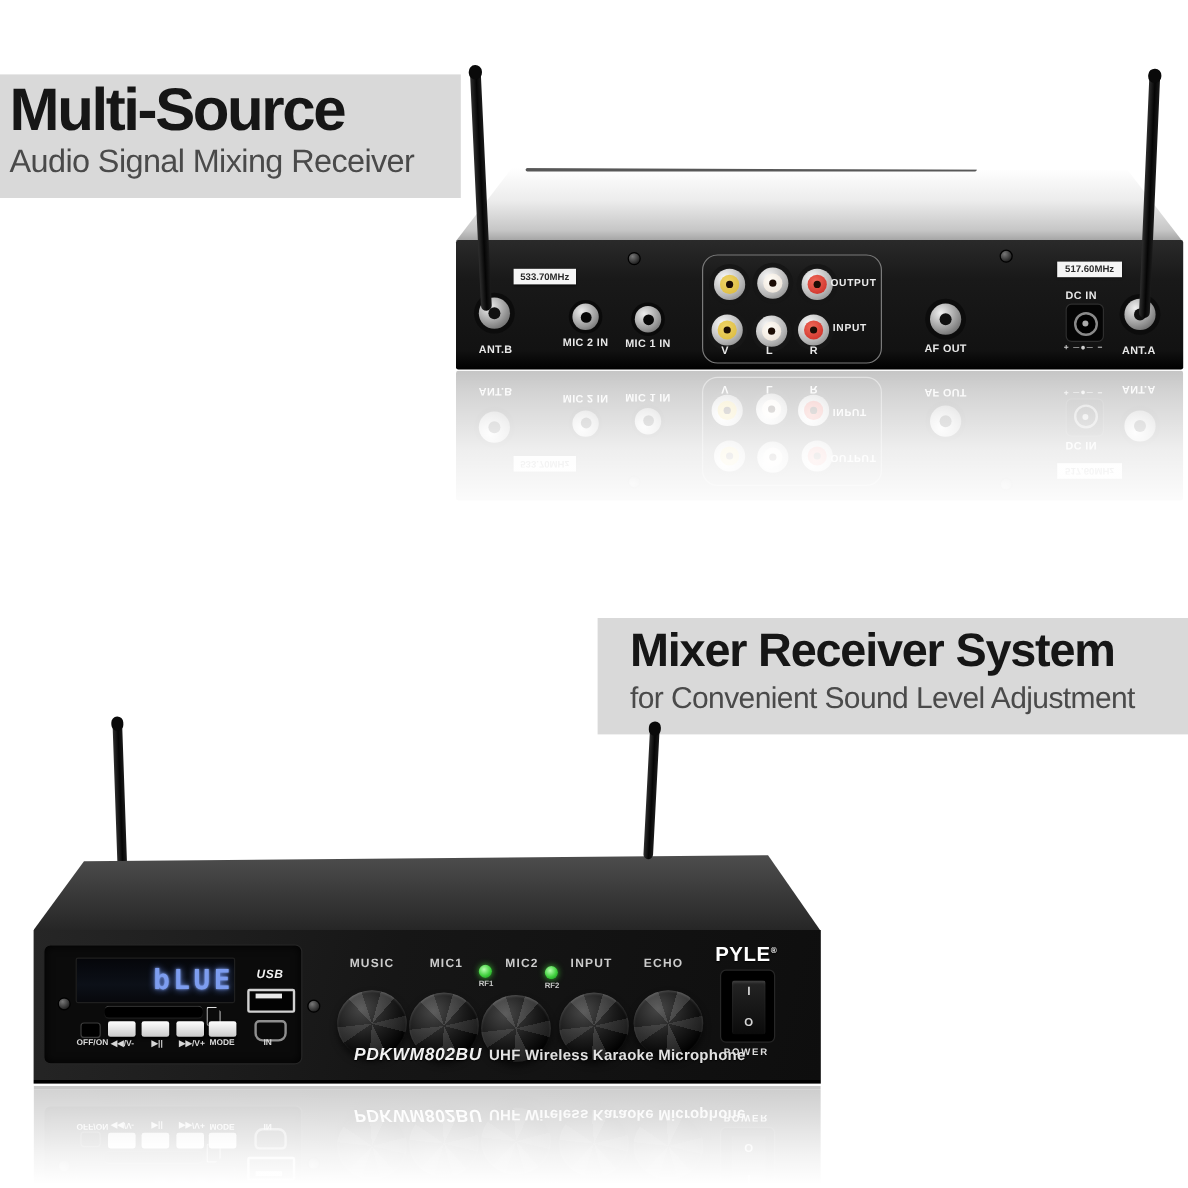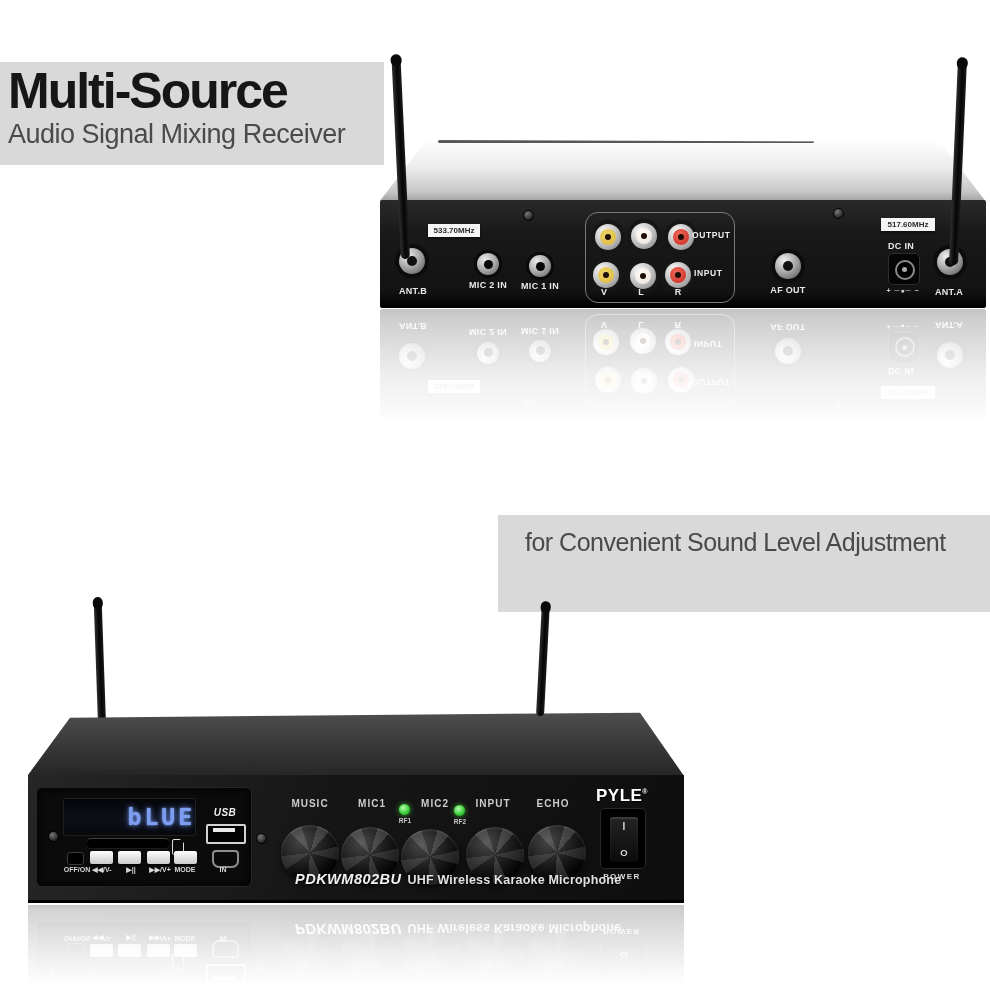--- a/index.html
+++ b/index.html
@@ -7,21 +7,21 @@
          font-family:"Liberation Sans",sans-serif;}
   .abs{position:absolute;}
 
   
   .banner{position:absolute;background:var(--banner-bg,#d9d9d9);z-index:4;overflow:hidden;white-space:nowrap;}
   .banner-top{left:0;top:62px;width:384px;height:103px;padding-left:8px;box-sizing:border-box;}
   .banner-top .banner-title{font-size:50px;font-weight:bold;color:#161616;letter-spacing:-2px;line-height:1.08;margin-top:2px;}
   .banner-top .banner-sub{font-size:27px;color:#4a4a4a;letter-spacing:-0.5px;margin-top:1px;}
   .banner-bottom{left:498px;top:515px;width:492px;height:97px;padding-left:27px;box-sizing:border-box;}
   .banner-bottom .banner-title{font-size:39px;font-weight:bold;color:#161616;letter-spacing:-1px;line-height:1.15;margin-top:6px;}
-  .banner-bottom .banner-sub{font-size:25px;color:#4a4a4a;letter-spacing:-0.5px;margin-top:13px;}
+  .banner-bottom .banner-sub{font-size:25px;color:#4a4a4a;letter-spacing:-0.5px;margin-top:2px;}
 
   
   .antenna{position:absolute;background:linear-gradient(to right,#2e2e2e,#050505 55%,#1b1b1b);
            border-radius:5px;z-index:3;}
   .antenna::after{content:"";position:absolute;left:-1px;top:-3px;width:calc(100% + 2px);height:12px;
            background:#0a0a0a;border-radius:6px;}
   .ant-rear-left{left:401px;top:57px;width:9px;height:202px;transform:rotate(-2.7deg);transform-origin:50% 100%;}
   .ant-rear-right{left:949px;top:60px;width:9px;height:205px;transform:rotate(2.5deg);transform-origin:50% 100%;}
   .ant-front-left{left:98px;top:600px;width:8px;height:124px;transform:rotate(-2deg);transform-origin:50% 100%;z-index:1;}
   .ant-front-right{left:536px;top:604px;width:8px;height:112px;transform:rotate(3deg);transform-origin:50% 100%;z-index:6;}
@@ -311,20 +311,21 @@
     <div class="abs conn" style="left:553px;top:45px;width:34px;height:34px;">
       <div class="ring"></div>
       <div class="hole"></div>
     </div>
     <div class="panel-label" style="left:548px;top:87px;width:42px;">ANT.A</div>
   </div>
     </div>
   <div class="refl-fade fade-rear"></div>
 
   <div class="banner banner-bottom">
+    <div class="banner-title">Mixer Receiver System</div>
     <div class="banner-sub">for Convenient Sound Level Adjustment</div>
   </div>
 
   <div class="antenna ant-front-left"></div>
   <div class="antenna ant-front-right"></div>
 
   <div class="abs front-top"></div>
 
   <div class="abs front-face" id="front-face">
 

